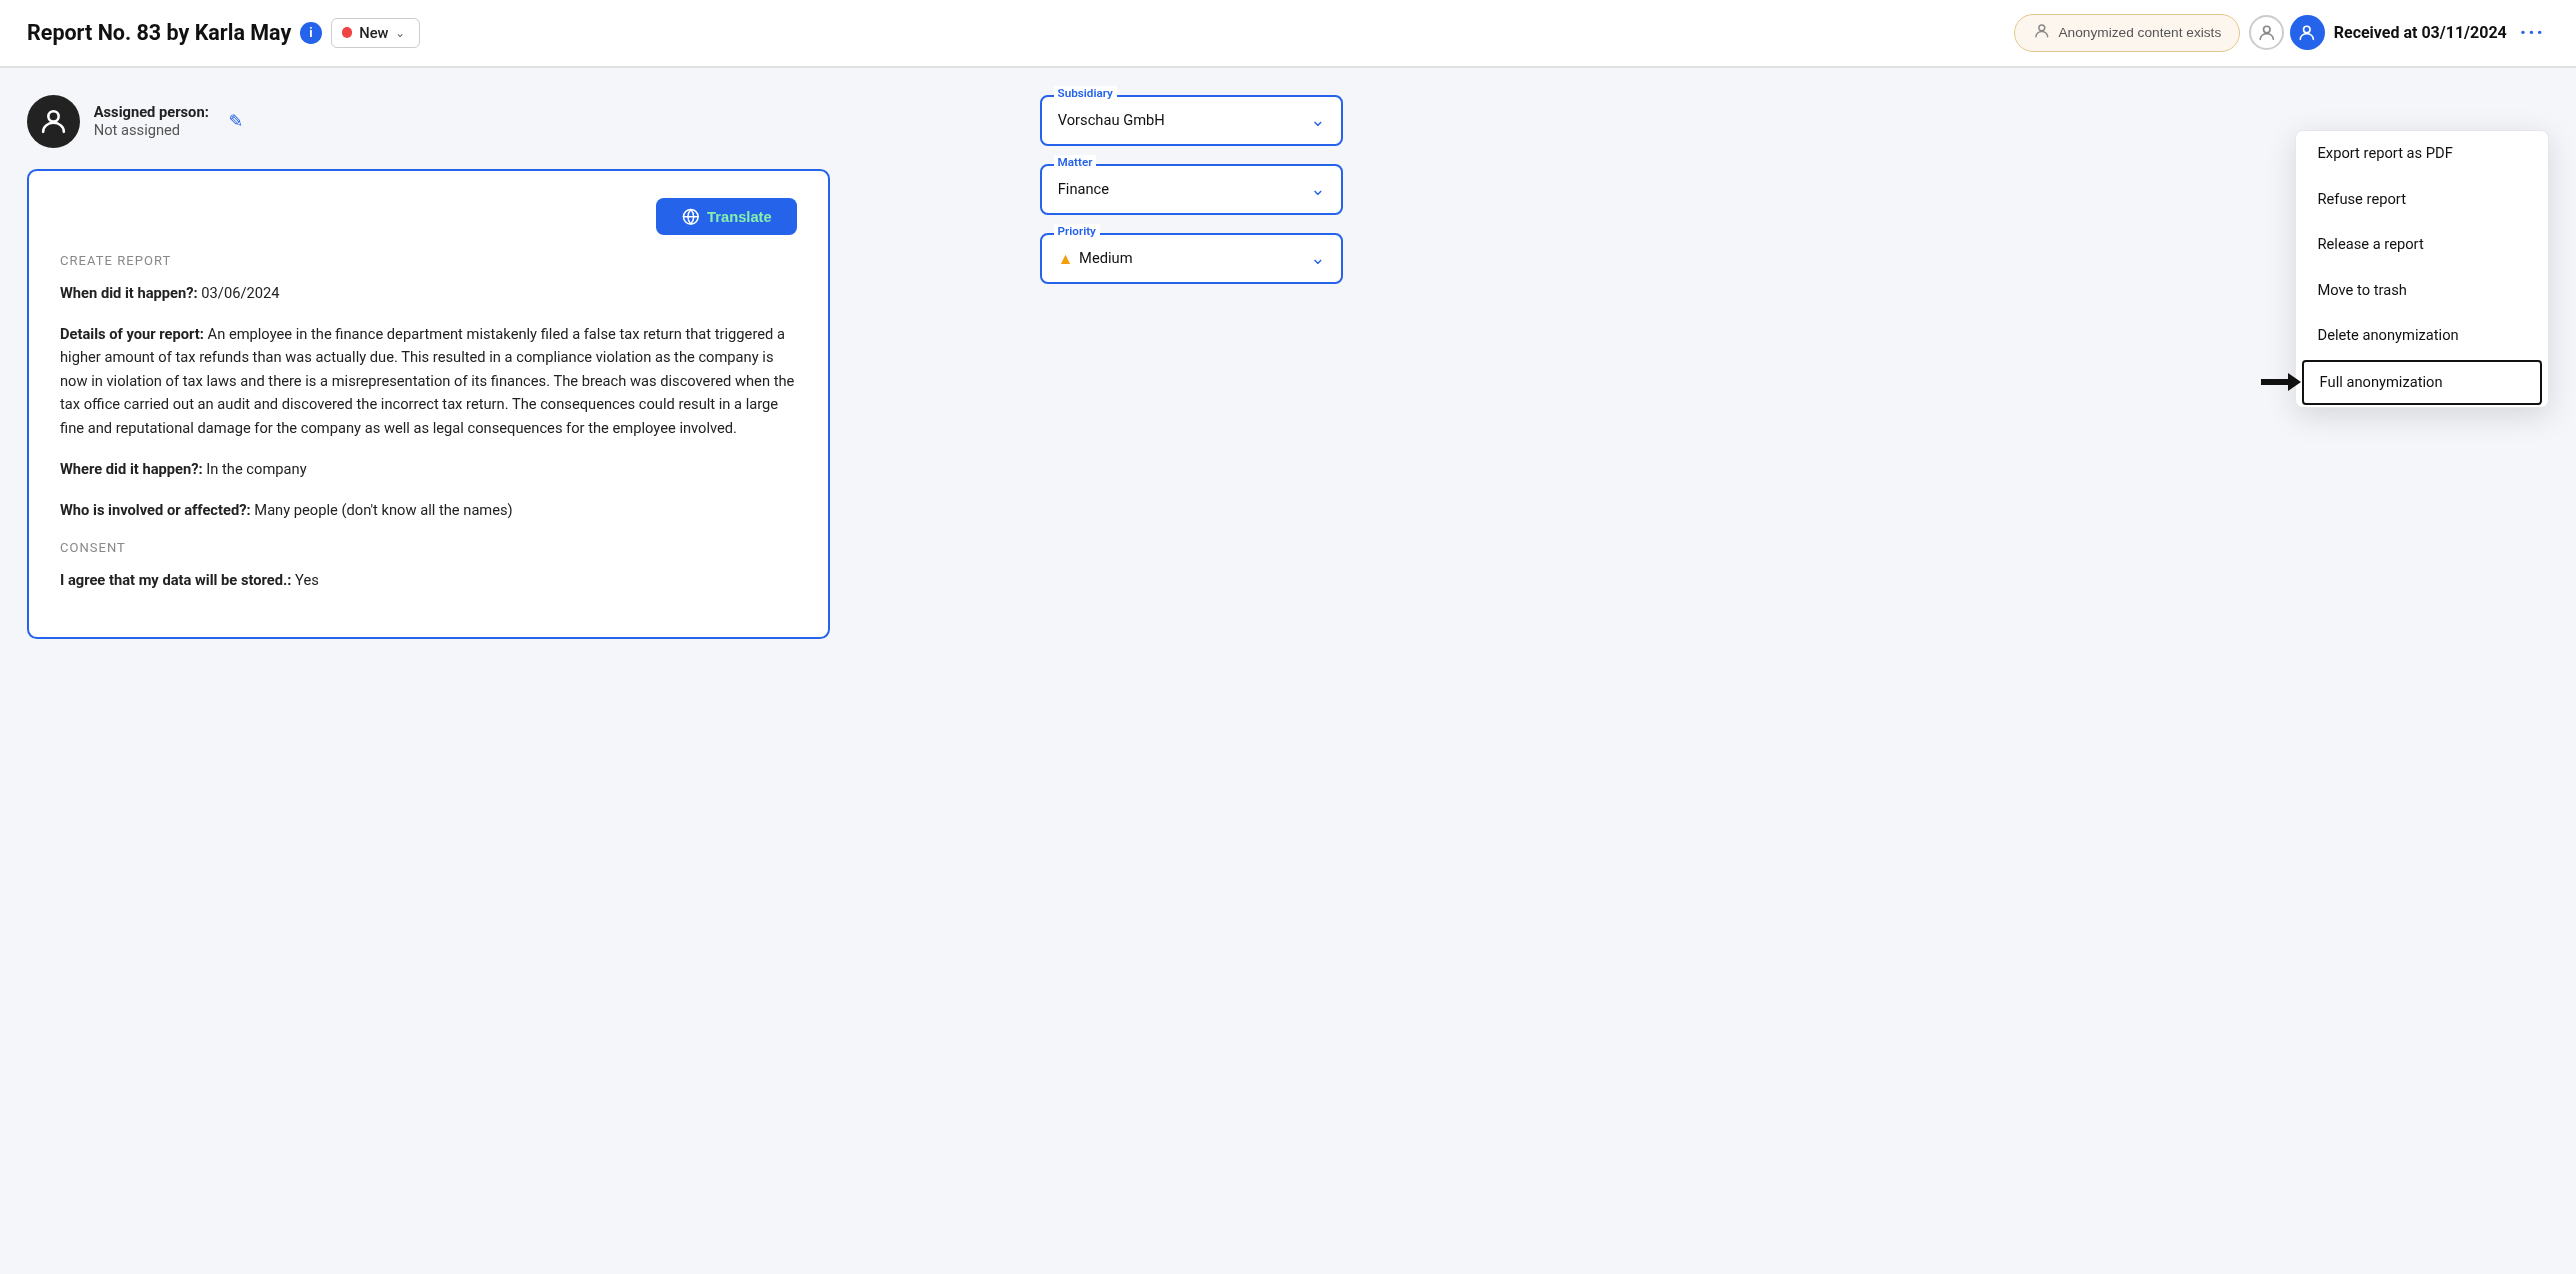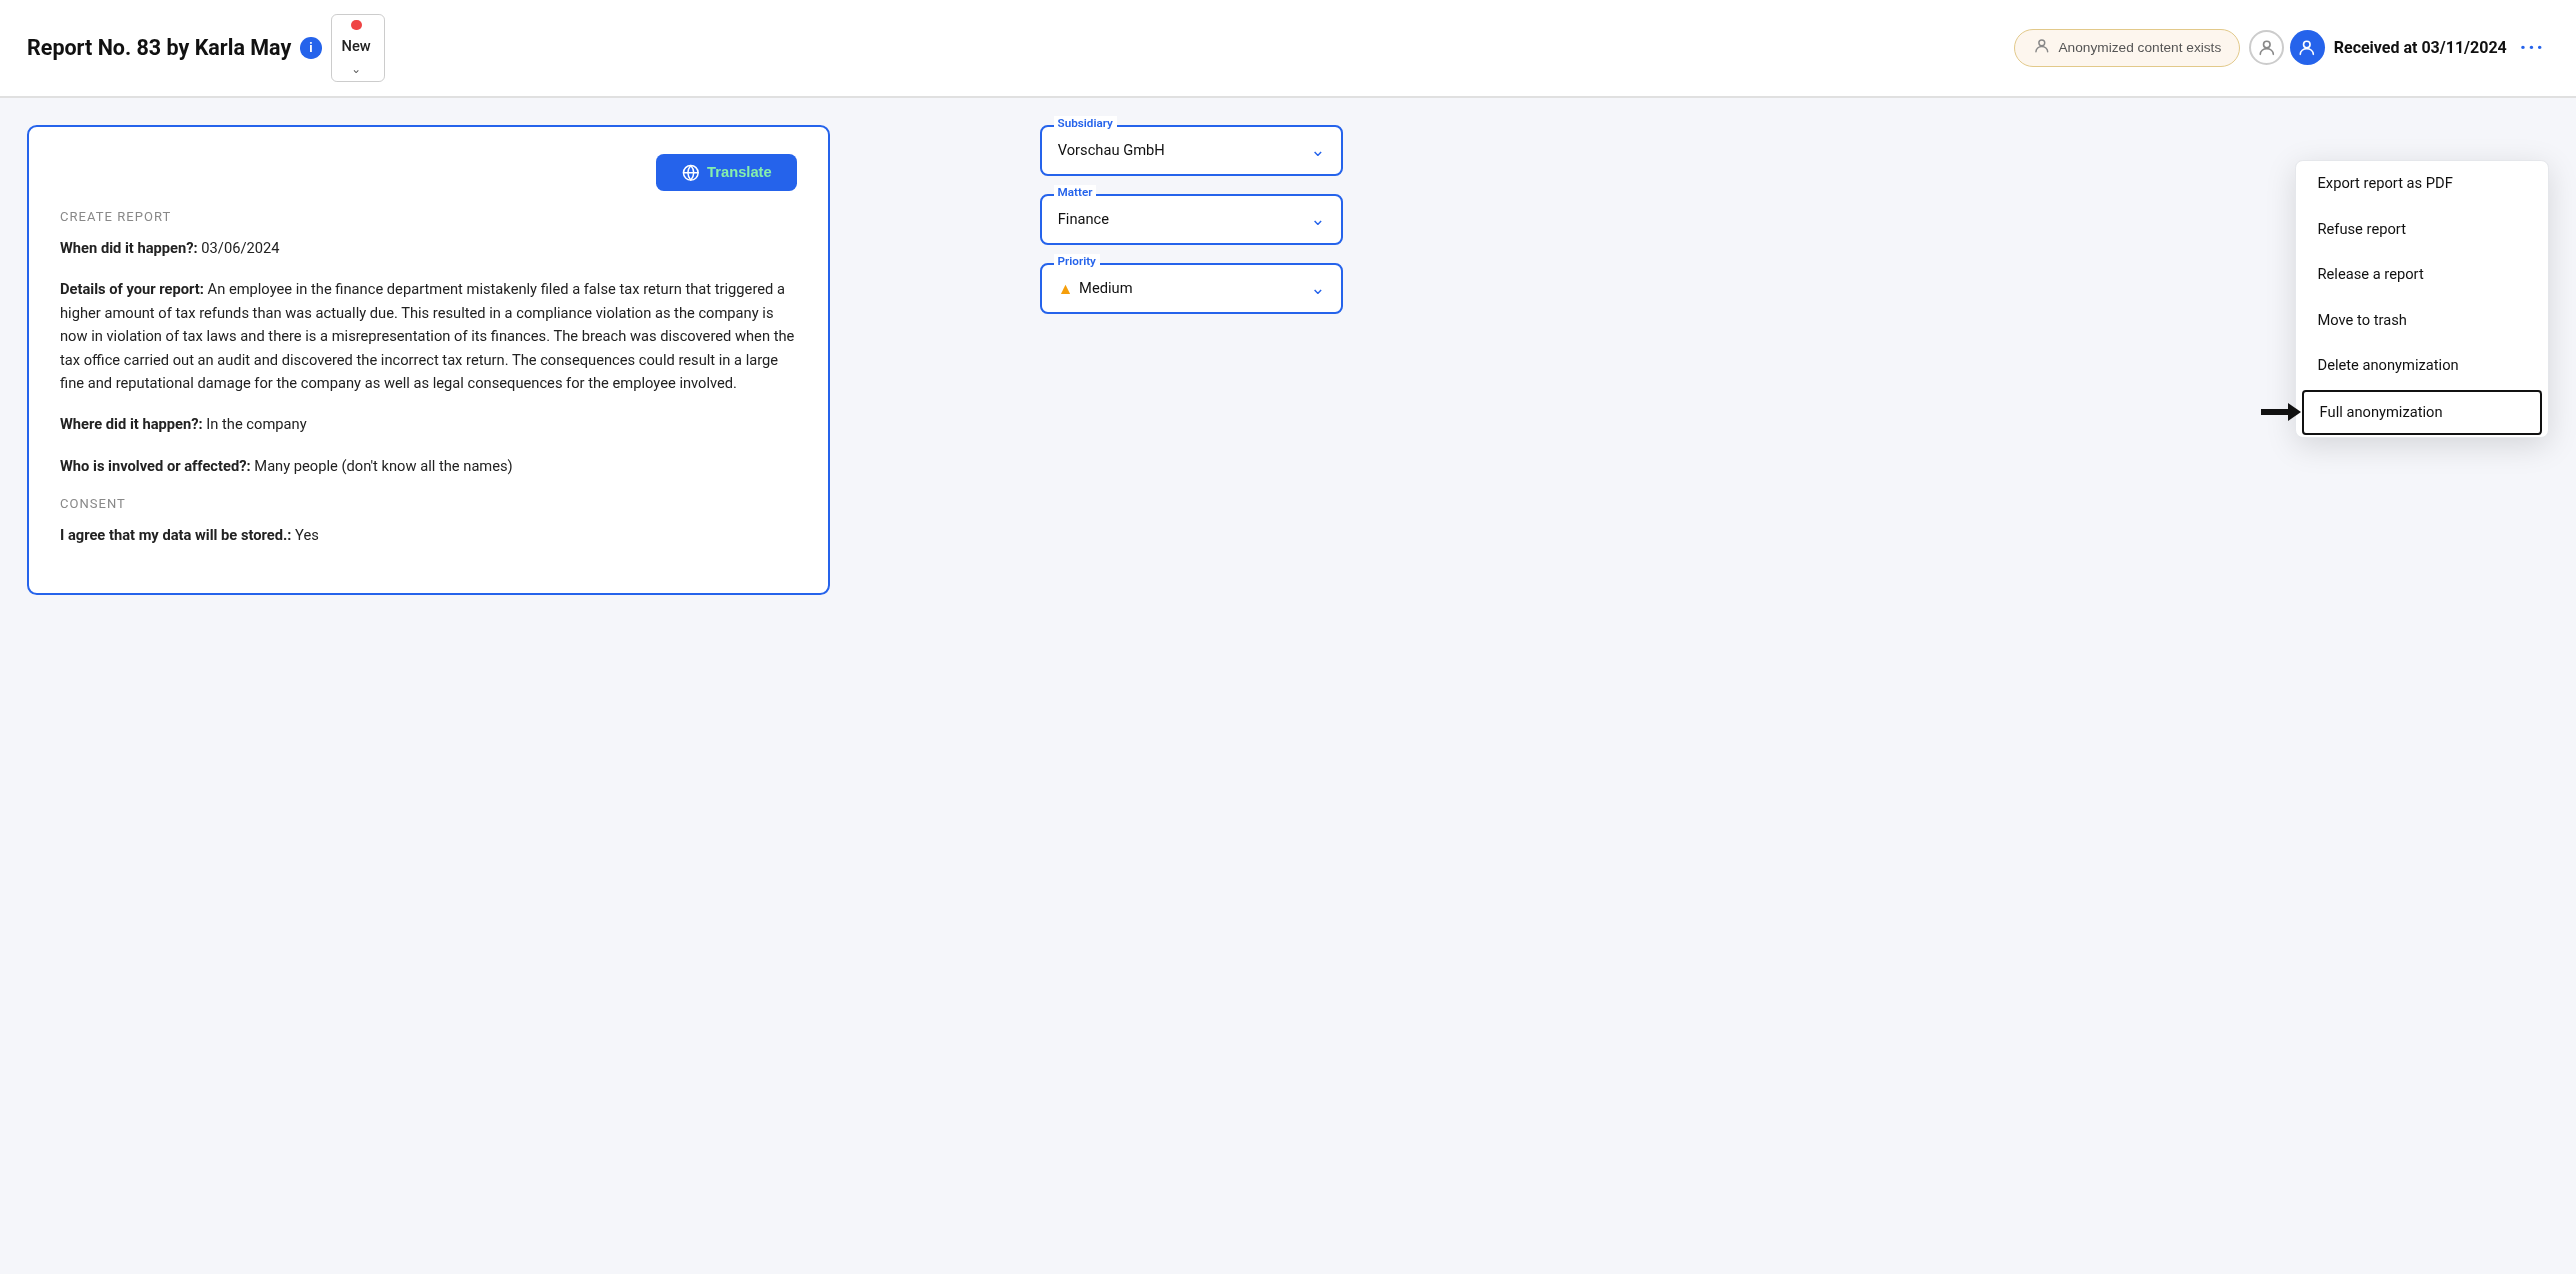--- a/index.html
+++ b/index.html
@@ -42,21 +42,20 @@
       display: flex;
       align-items: center;
       gap: 6.9px;
       border: 1.5px solid #ccc;
       border-radius: 5.9px;
       padding: 4.9px 13.7px 4.9px 9.8px;
       cursor: pointer;
       background: #fff;
       font-size: 14.7px;
       font-weight: 500;
-      flex-direction: column;
     }
     .status-dot {
       width: 10.8px;
       height: 10.8px;
       background: #ef4444;
       border-radius: 50%;
       flex-shrink: 0;
     }
     .status-chevron {
       font-size: 11.7px;
@@ -336,20 +335,34 @@
   <span class="received-text">Received at 03/11/2024</span>
   <span class="more-btn">···</span>
 </div>
 <hr class="header-divider">
 
 <div style="position:relative;">
 <div class="main-content">
 
   <div style="flex:1; min-width:0;">
 
+    <div class="assigned-row">
+      <div class="big-avatar">
+        <svg width="31" height="31" viewBox="0 0 24 24" fill="none" stroke="#fff" stroke-width="2" stroke-linecap="round" stroke-linejoin="round">
+          <circle cx="12" cy="8" r="4"></circle>
+              <path d="M4 20c0-4 3.6-7 8-7s8 3 8 7"></path>
+        </svg>
+      </div>
+      <div>
+        <span class="assigned-label">Assigned person:</span>
+        <br>
+        <span class="assigned-value">Not assigned</span>
+      </div>
+      <span class="edit-icon">✎</span>
+    </div>
 
     <div class="report-card">
       <div class="translate-btn-row">
         <button class="translate-btn">
           <svg width="17.6" height="17.6" viewBox="0 0 24 24" fill="none" stroke="#fff" stroke-width="2" stroke-linecap="round" stroke-linejoin="round">
             <circle cx="12" cy="12" r="10"></circle>
                 <line x1="2" y1="12" x2="22" y2="12"></line>
                 <path d="M12 2a15.3 15.3 0 0 1 4 10 15.3 15.3 0 0 1-4 10 15.3 15.3 0 0 1-4-10 15.3 15.3 0 0 1 4-10z"></path>
           </svg>
           <span>Translate</span>

